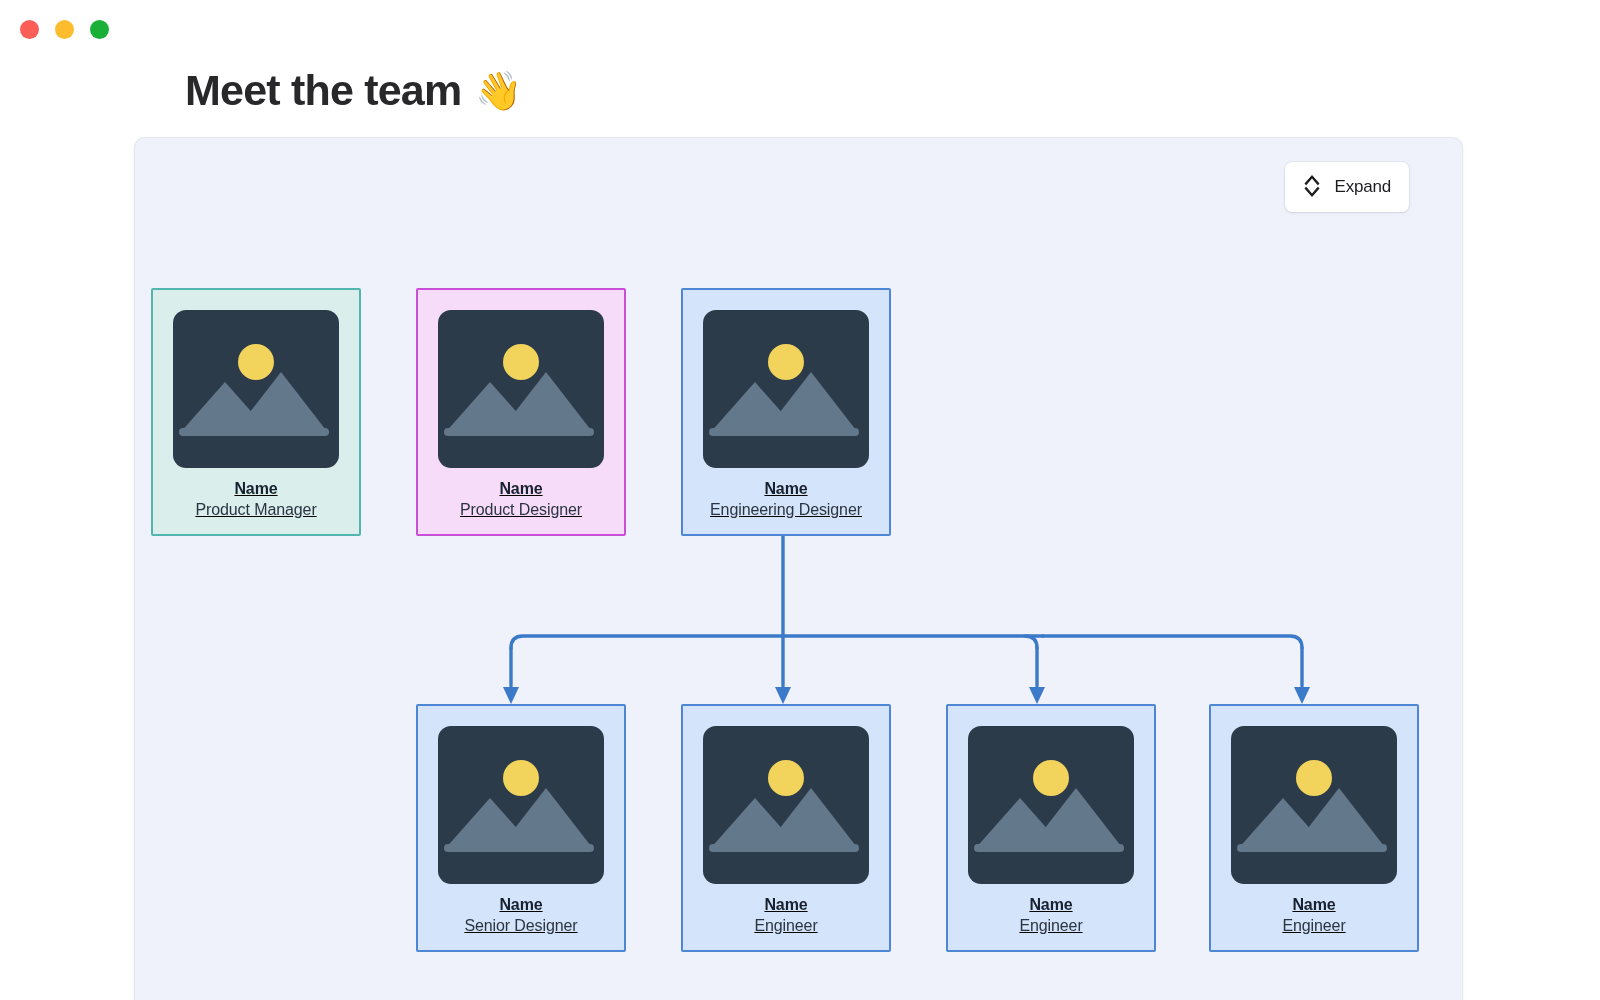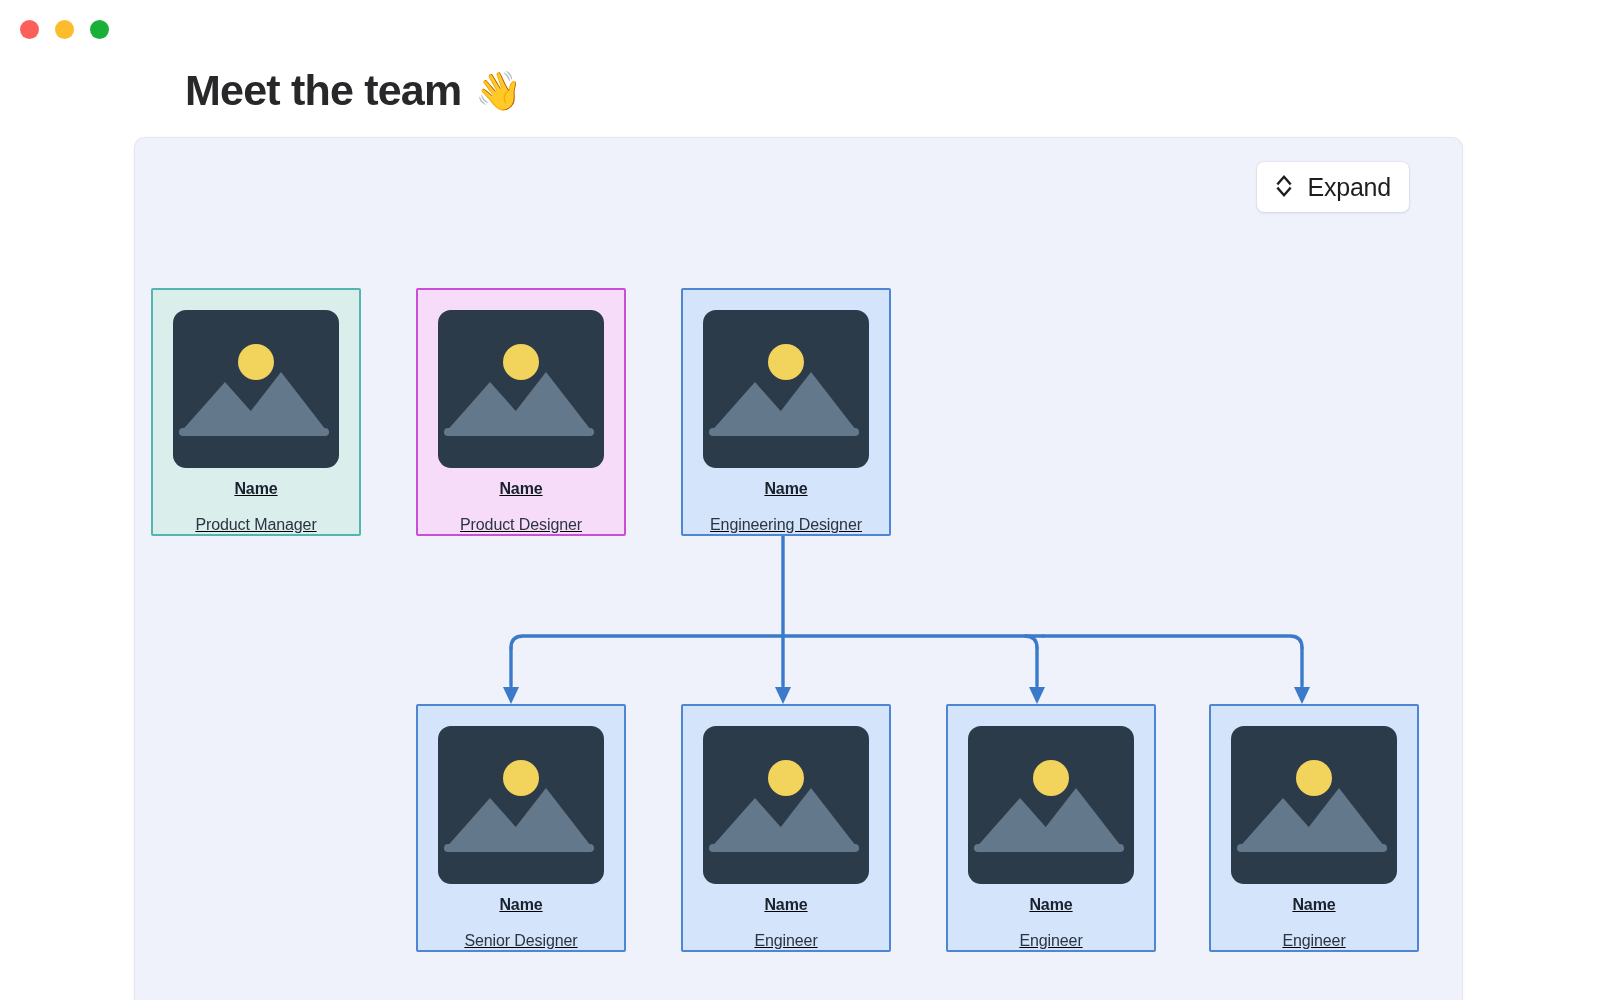--- a/index.html
+++ b/index.html
@@ -74,21 +74,21 @@
     align-items: center;
     gap: 10px;
     background: #ffffff;
     border: none;
     border-radius: 7px;
     box-shadow: 0 1px 3px rgba(18,30,60,0.10), 0 0 0 1px rgba(18,30,60,0.04);
     cursor: pointer;
     font-family: inherit;
   }
   .expand-label {
-    font-size: 25px;
+    font-size: 17px;
     color: #1d1d20;
     letter-spacing: -0.2px;
   }
   .expand-icon { display: block; }
 
   
   .node {
     position: absolute;
     border-radius: 2px;
     display: flex;
@@ -126,21 +126,21 @@
     font-size: 16px;
     font-weight: 700;
     color: #18212f;
     margin-top: 12px;
     letter-spacing: -0.1px;
   }
   .node-role {
     font-size: 16px;
     font-weight: 400;
     color: #2b3442;
-    margin-top: 18px;
+    margin-top: 3px;
     letter-spacing: -0.1px;
     white-space: nowrap;
   }
 
   
   .node.theme-teal {
     background: #daeeec;
     border: 2px solid #52b5ae;
   }
   .node.theme-pink {

